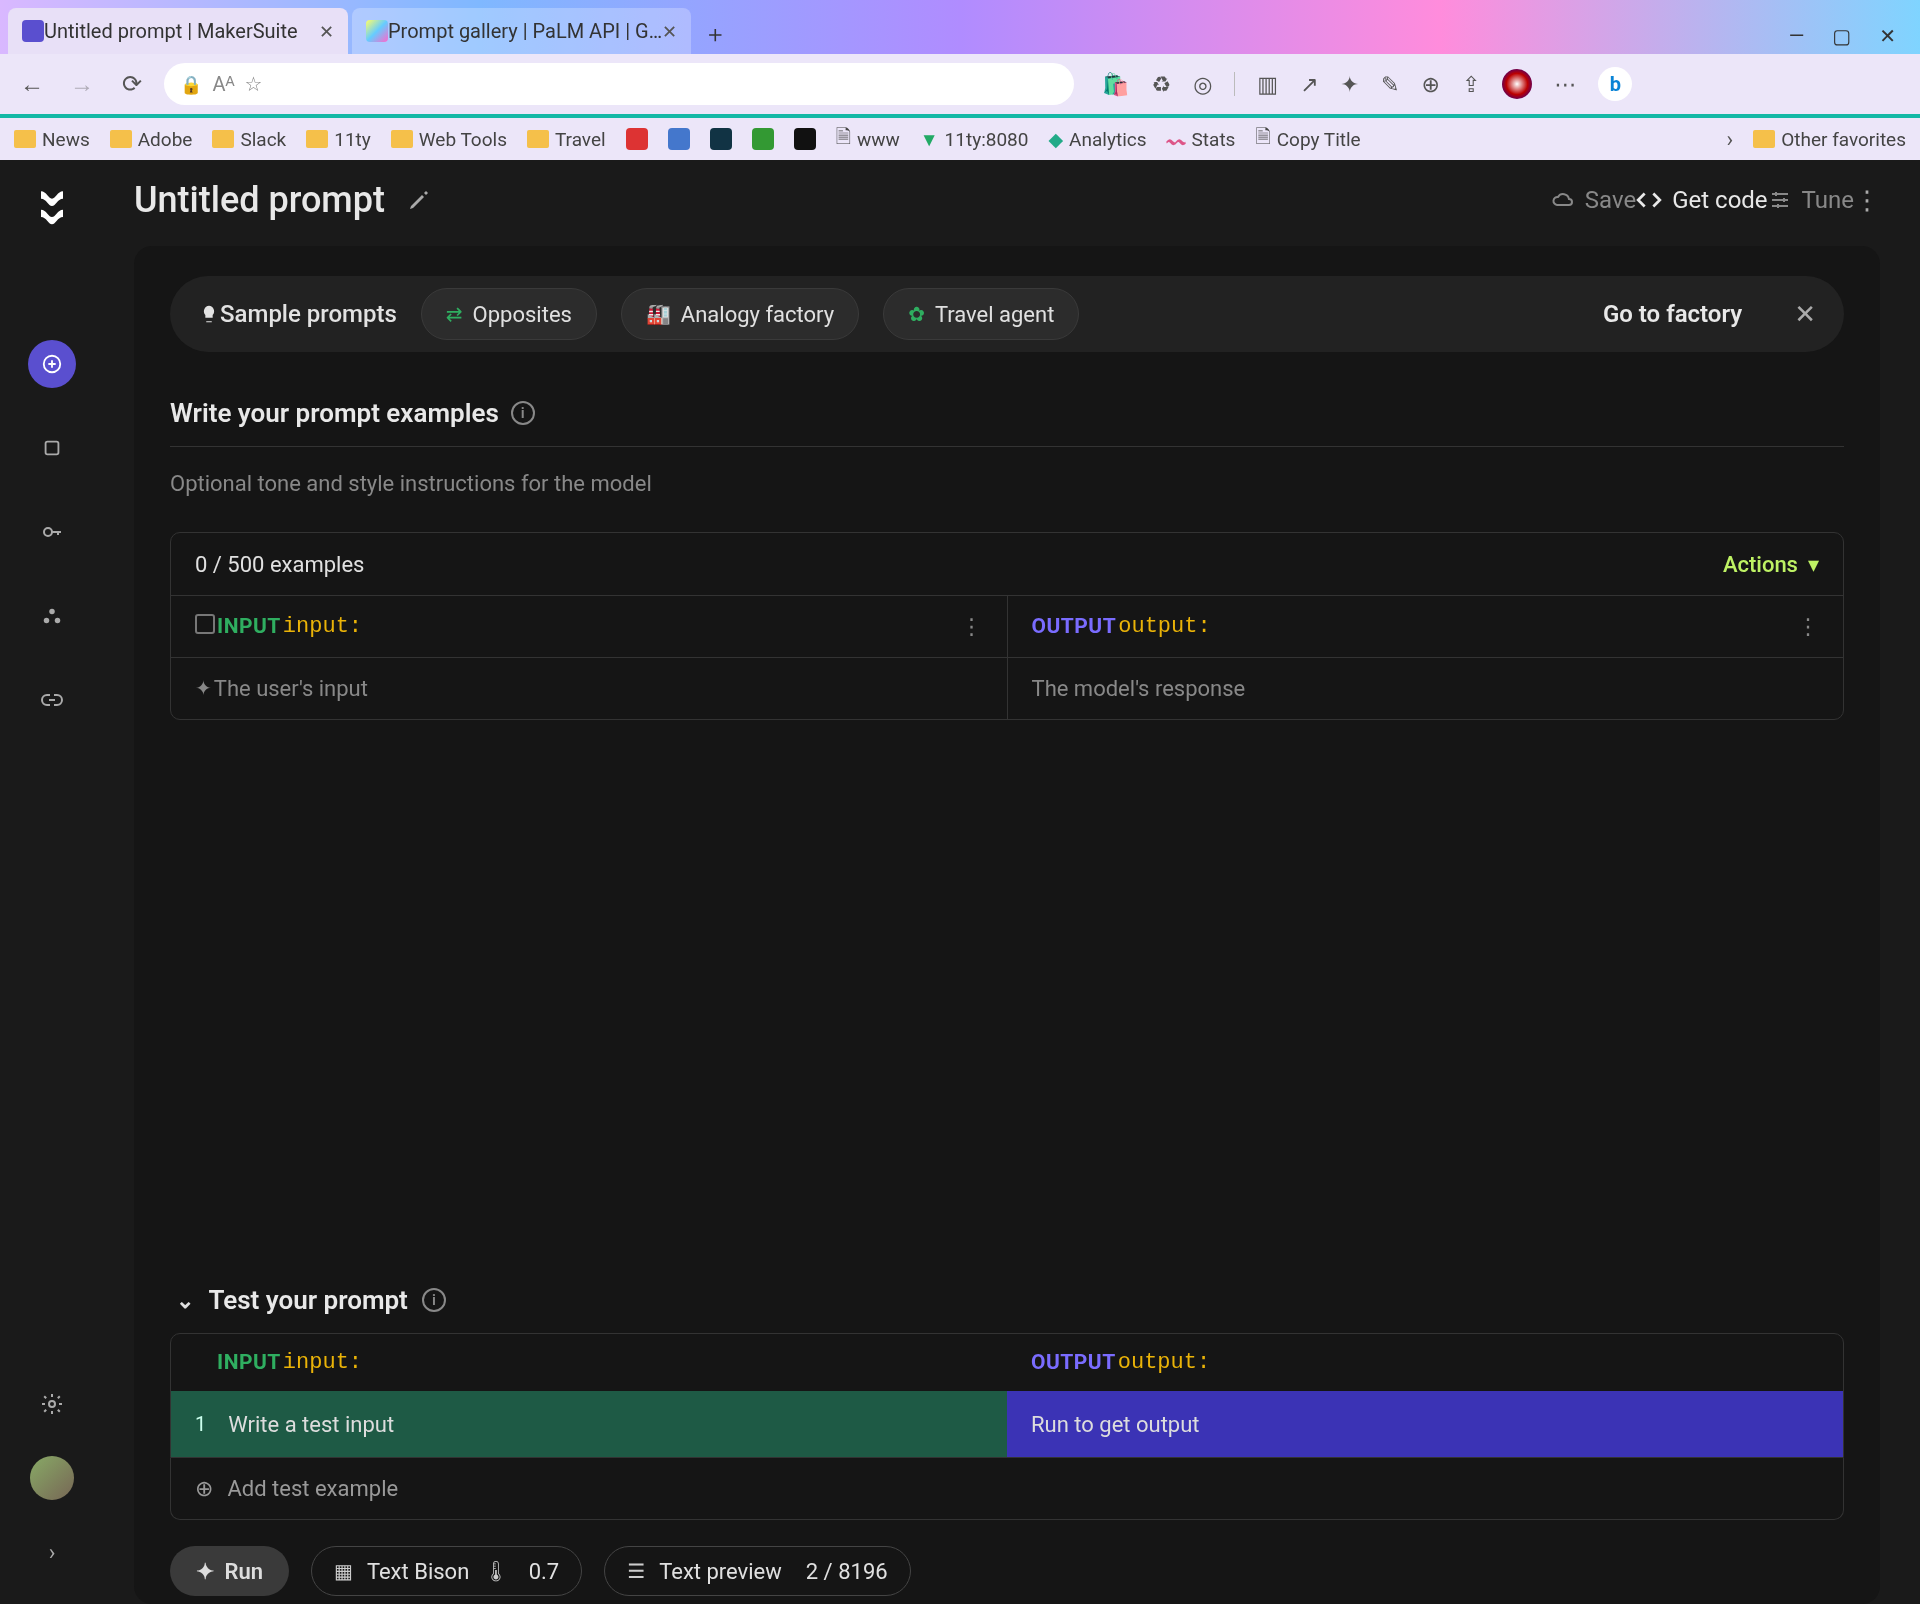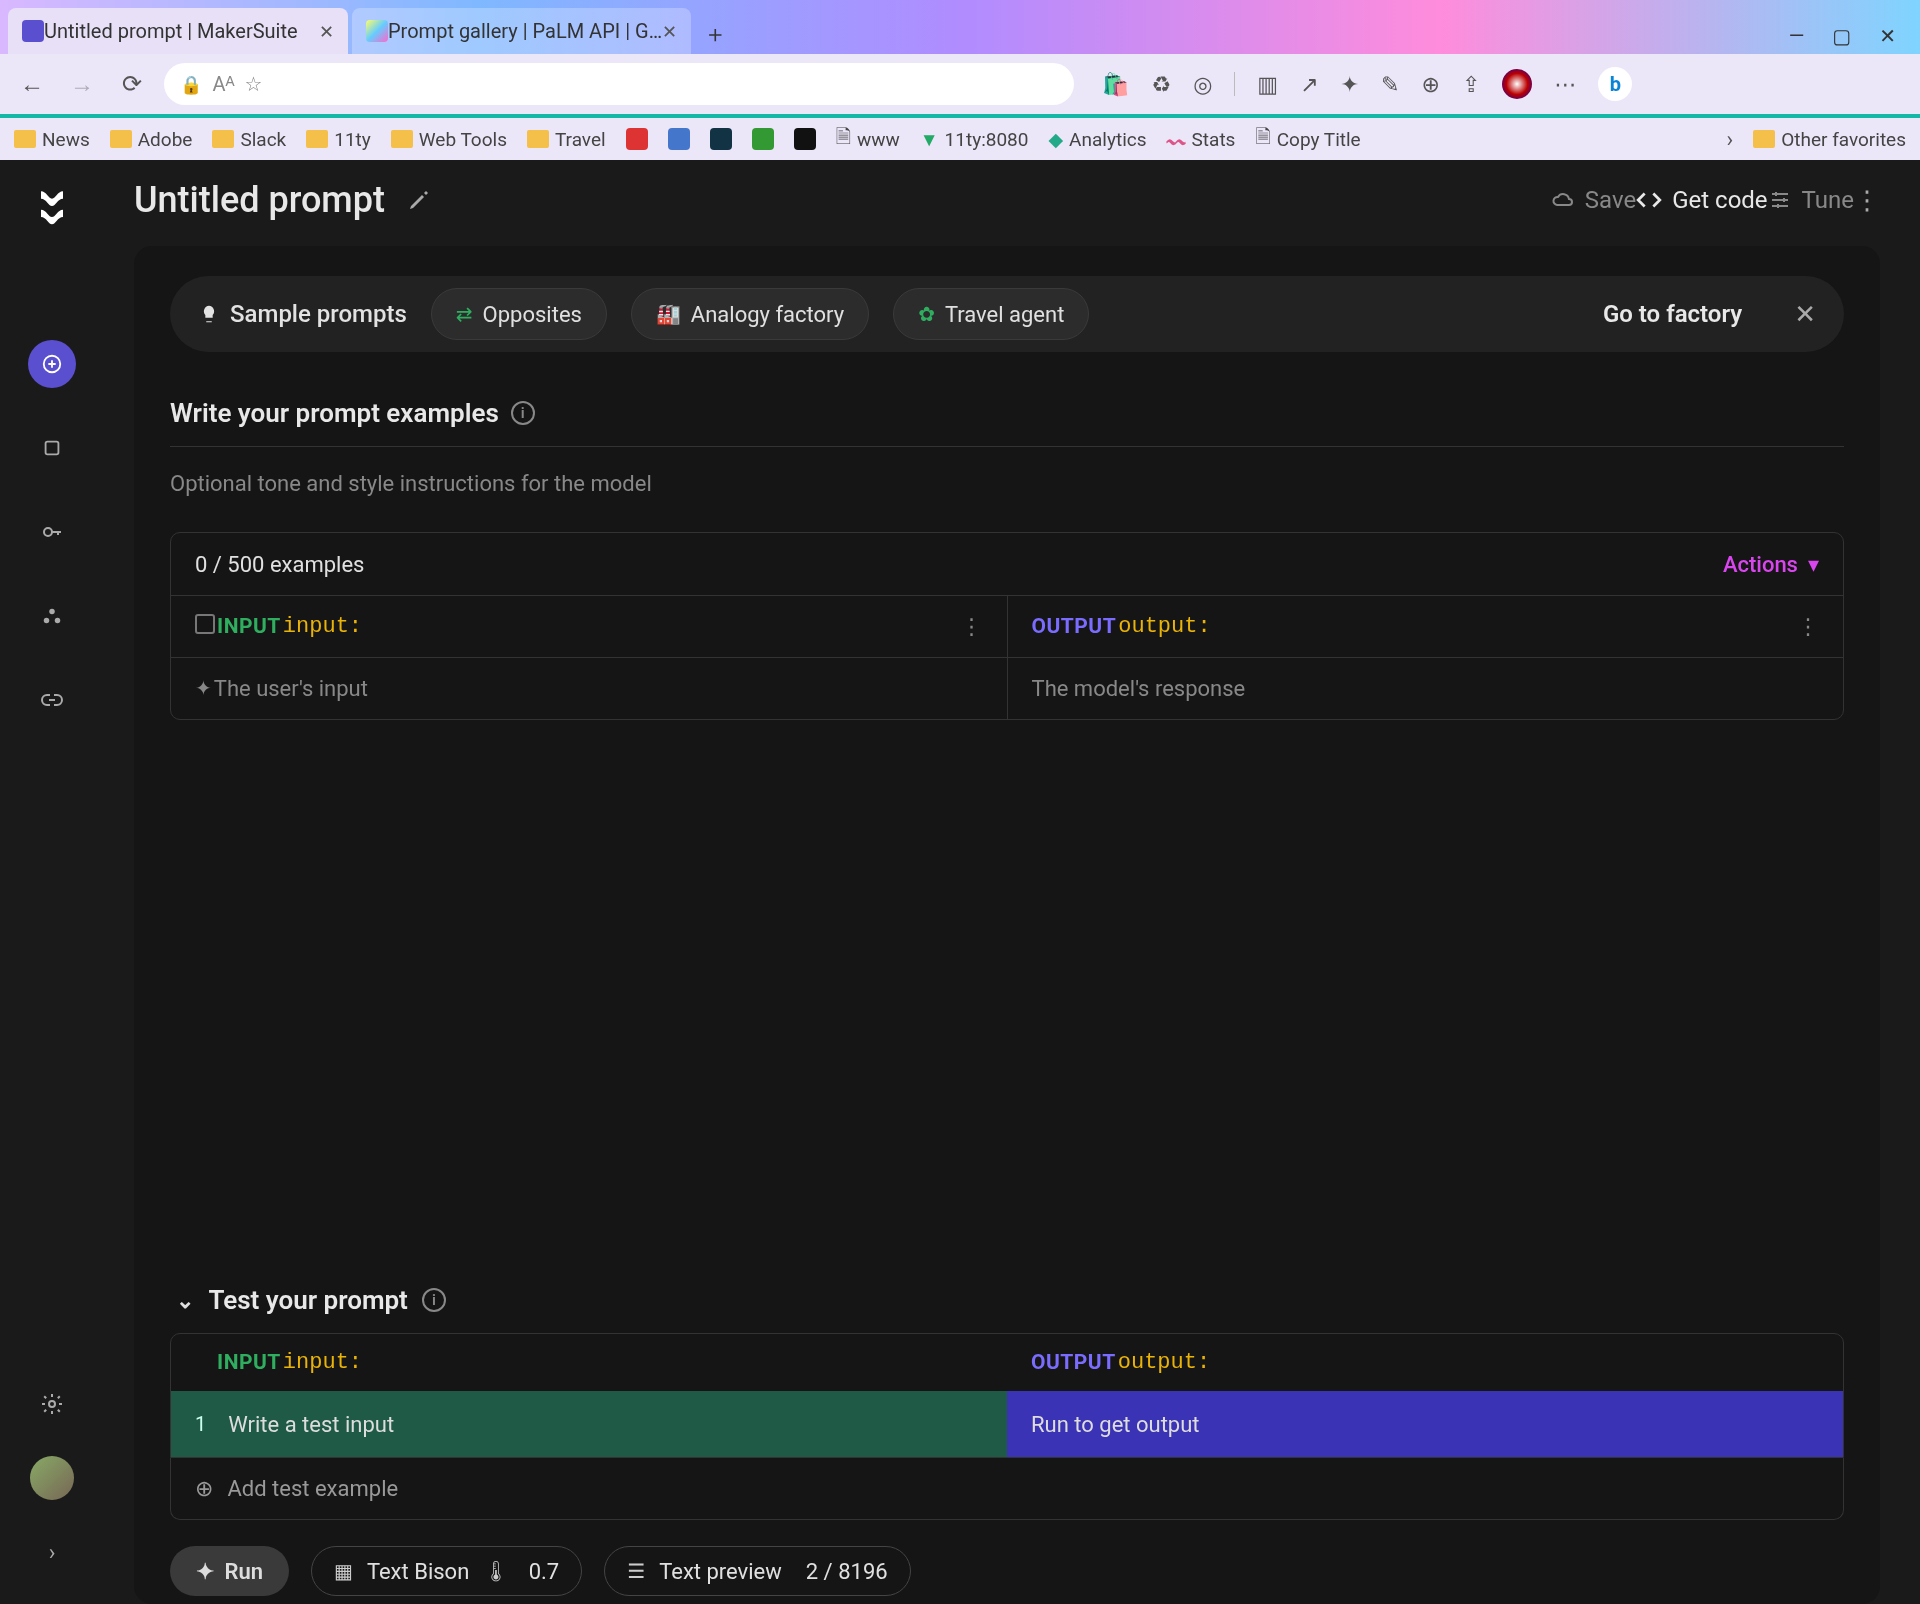--- a/index.html
+++ b/index.html
@@ -53,36 +53,36 @@
 .edit-title { color: #aaa; font-size: 24px; }
 .title-actions { margin-left: auto; display: flex; align-items: center; color: #888; font-size: 24px; }
 .title-action { display: flex; align-items: center; gap: 10px; cursor: pointer; }
 .title-action.active { color: #e8e8e8; }
 
 
 .card { margin: 6px 40px 0 30px; background: #151515; border-radius: 18px; padding: 30px 36px 0 36px; flex: 1; display: flex; flex-direction: column; overflow: hidden; }
 
 
 .sample-bar { background: #222; border-radius: 40px; height: 76px; display: flex; align-items: center; padding: 0 28px; gap: 24px; }
-.sample-label { color: #e2e2e2; font-size: 24px; font-weight: 500; display: flex; align-items: center; gap: 10px; }
+.sample-label { color: #e2e2e2; font-size: 24px; font-weight: 500; display: flex; align-items: center; }
 .chip { height: 52px; background: #2c2c2c; border: 1px solid #3a3a3a; border-radius: 26px; display: flex; align-items: center; padding: 0 24px; gap: 10px; color: #e0e0e0; font-size: 22px; cursor: pointer; }
 .chip .chip-icon { font-size: 20px; }
 .go-gallery { margin-left: auto; color: #e8e8e8; font-size: 24px; font-weight: 600; cursor: pointer; }
 .close-x { color: #aaa; font-size: 26px; margin-left: 28px; cursor: pointer; }
 
 
 .section-title { color: #e8e8e8; font-size: 26px; font-weight: 600; margin-top: 46px; display: flex; align-items: center; gap: 12px; }
 .info-i { width: 24px; height: 24px; border: 2px solid #888; border-radius: 50%; display: inline-flex; align-items: center; justify-content: center; font-size: 15px; color: #888; }
 .divider-line { height: 1px; background: #333; margin-top: 18px; }
 .tone-instr { color: #888; font-size: 22px; margin-top: 24px; }
 
 
 .ex-table { margin-top: 36px; border: 1px solid #333; border-radius: 10px; }
 .ex-header { height: 62px; display: flex; align-items: center; padding: 0 24px; justify-content: space-between; color: #e0e0e0; font-size: 22px; }
-.actions-hdr { display: flex; align-items: flex-start; gap: 10px; color: #d946ef; font-weight: 500; cursor: pointer; }
+.actions-hdr { display: flex; align-items: flex-start; gap: 10px; color: #bef264; font-weight: 500; cursor: pointer; }
 .ex-row { border-top: 1px solid #333; display: flex; }
 .ex-cell { flex: 1; padding: 18px 24px; display: flex; align-items: flex-start; gap: 2px; color: #bbb; font-size: 22px; }
 .ex-cell.left { border-right: 1px solid #333; }
 .chk { width: 20px; height: 20px; border: 2px solid #777; border-radius: 3px; }
 .lbl-input { color: #2fae60; font-weight: 700; font-size: 21px; letter-spacing: 0.5px; }
 .lbl-output { color: #7a6cff; font-weight: 700; font-size: 21px; letter-spacing: 0.5px; }
 .col-name { color: #eab308; font-weight: 500; font-family: Liberation Mono, monospace; }
 .cell-menu { margin-left: auto; color: #888; font-size: 22px; cursor: pointer; }
 .ph-row .ex-cell { color: #888; }
 .ph-row .add-ic { color: #888; font-size: 20px; }

